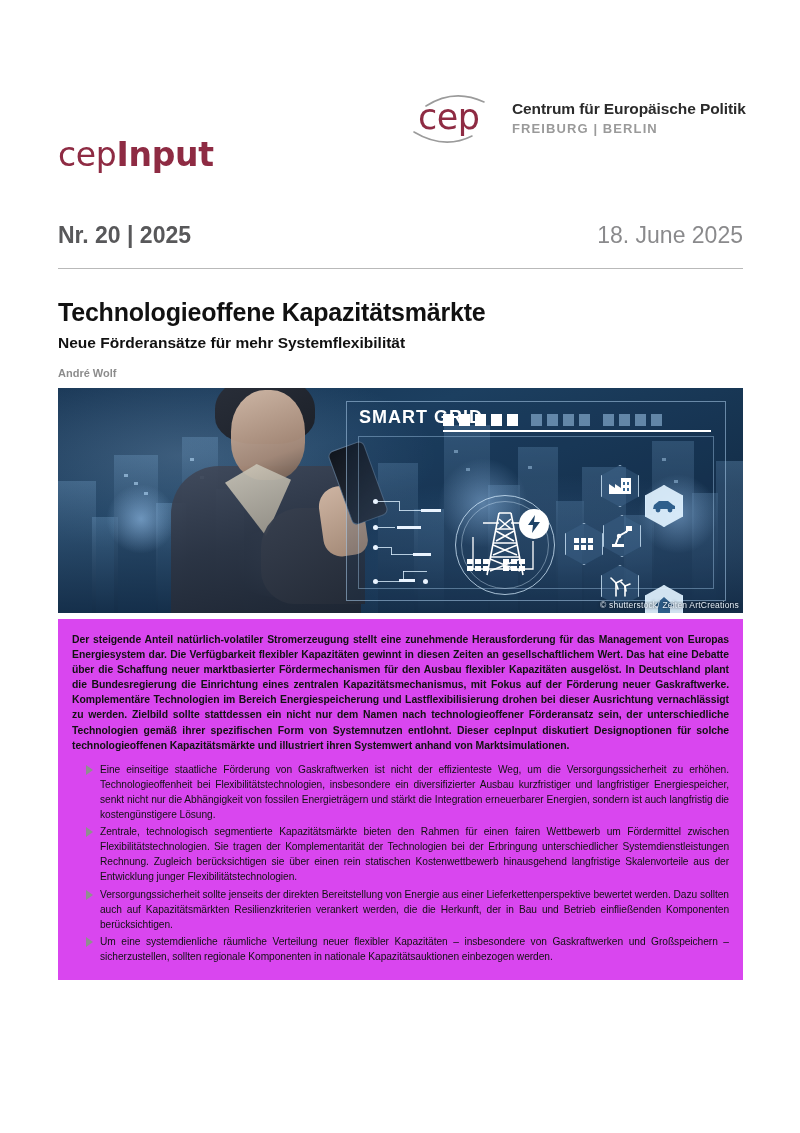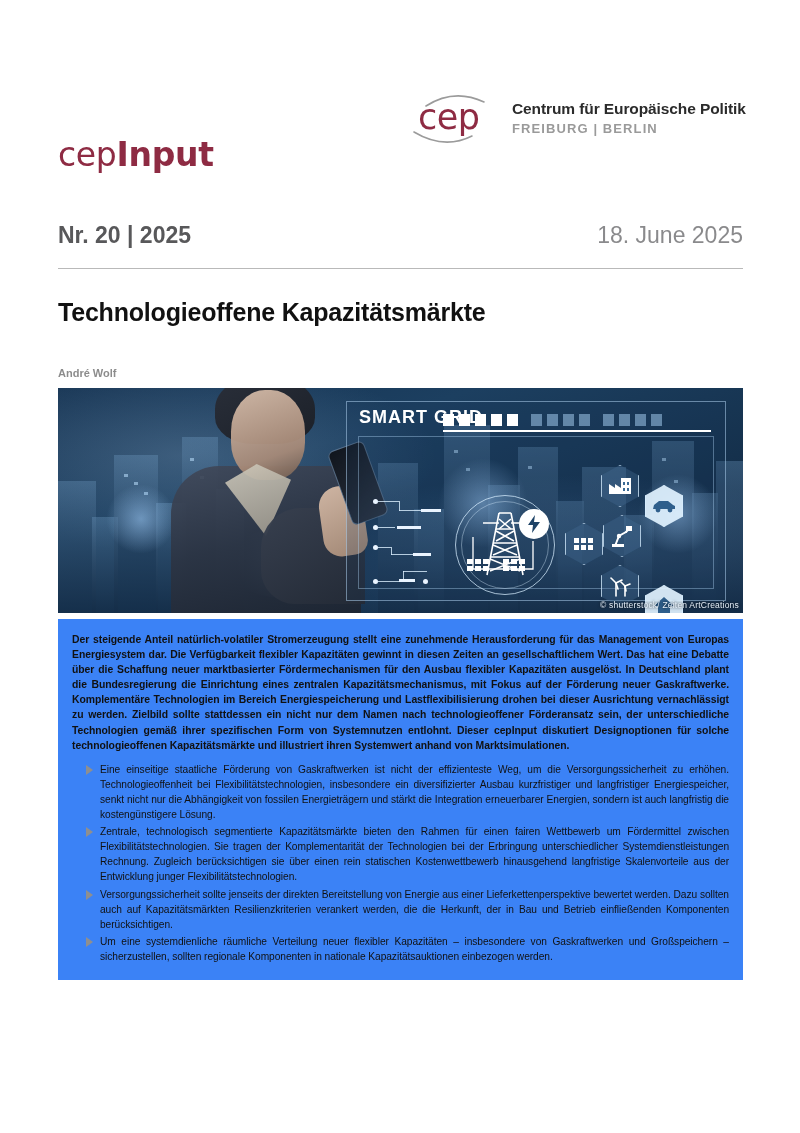--- a/index.html
+++ b/index.html
@@ -177,21 +177,21 @@
   .credit {
     position: absolute; right: 4px; bottom: 3px;
     color: #e4eef8; font-size: 8.5px; letter-spacing: .2px;
     text-shadow: 0 0 3px rgba(0,0,0,.9);
     font-family: "Liberation Sans", sans-serif;
   }
 
   
   .abstract {
     position: absolute; left: 58px; top: 619px; width: 685px;
-    background: #3b82f6;
+    background: #d946ef;
     padding: 13px 14px 14px 14px;
   }
   .lead {
     font-size: 10.4px; line-height: 15.1px; font-weight: bold; color: #111;
     text-align: justify; letter-spacing: -0.05px;
   }
   .bullets { margin-top: 9px; }
   .bullet {
     display: flex; align-items: flex-start; gap: 7px;
     margin: 0 0 2px 14px;
@@ -231,20 +231,21 @@
     <span>cep</span><b>Input</b>
   </div>
 
   <div class="issue-row">
     <div class="issue-no">Nr. 20 | 2025</div>
     <div class="issue-date">18. June 2025</div>
   </div>
   <div class="rule"></div>
 
   <h1 class="doc-title">Technologieoffene Kapazitätsmärkte</h1>
+  <h2 class="doc-subtitle">Neue Förderansätze für mehr Systemflexibilität</h2>
   <div class="doc-author">André Wolf</div>
 
   <div class="hero">
 
     <div class="city">
       <div class="bld" style="left:0px;width:38px;height:132px;"></div>
       <div class="bld" style="left:34px;width:26px;height:96px;"></div>
       <div class="bld" style="left:56px;width:44px;height:158px;"></div>
       <div class="bld" style="left:98px;width:30px;height:110px;"></div>
       <div class="bld" style="left:124px;width:36px;height:176px;"></div>

